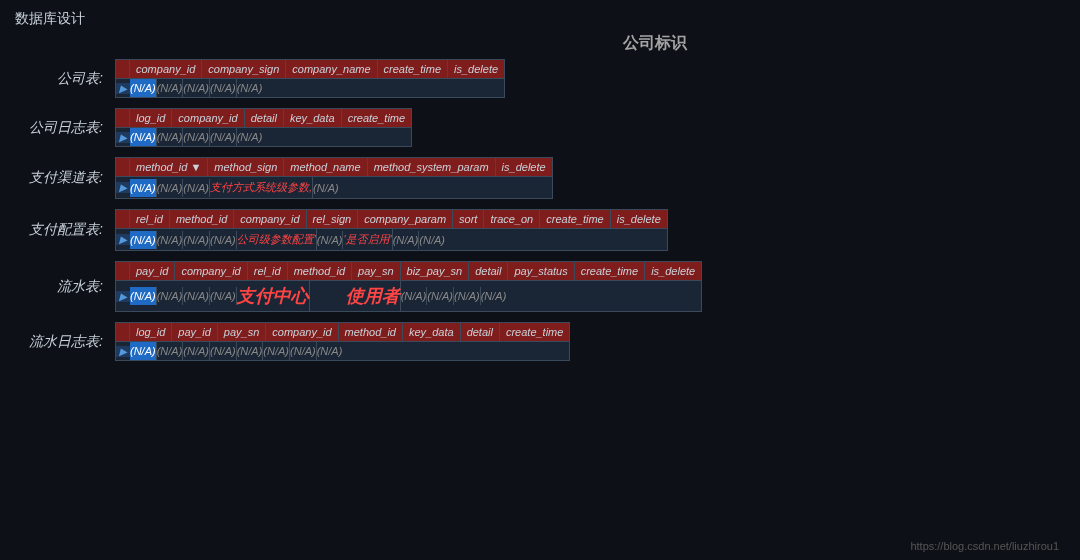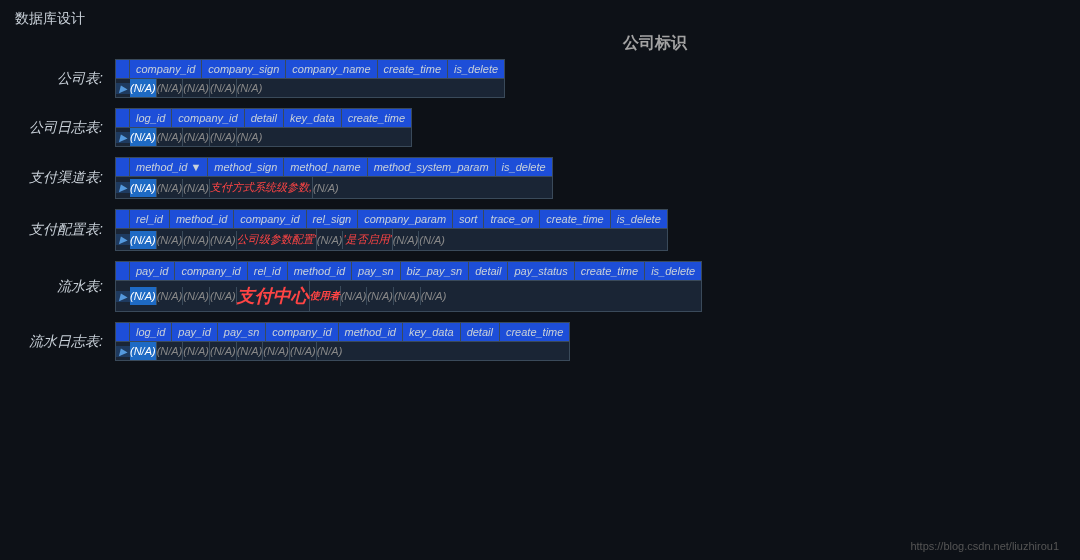--- a/index.html
+++ b/index.html
@@ -44,21 +44,21 @@
       white-space: nowrap;
     }
     .db-table {
       border: 1px solid #3a4a5a;
       background-color: #1a2535;
       min-width: 200px;
       display: inline-block;
     }
     .db-table-header {
       display: flex;
-      background-color: #1d4ed8;
+      background-color: #7f1d1d;
       border-bottom: 1px solid #3a4a5a;
     }
     .db-table-body {
       display: flex;
       align-items: center;
     }
     .col-arrow {
       width: 14px;
       min-width: 14px;
       display: flex;
@@ -215,21 +215,21 @@
           <div class="col-header">create_time</div>
           <div class="col-header">is_delete</div>
         </div>
         <div class="db-table-body">
           <div class="col-arrow">▶</div>
           <div class="col-value highlighted">(N/A)</div>
           <div class="col-value">(N/A)</div>
           <div class="col-value">(N/A)</div>
           <div class="col-value">(N/A)</div>
           <div class="col-value red-text" style="font-weight: bold; font-size: 18px;">支付中心</div>
-          <div class="col-value red-text" style="font-weight: bold; font-size: 10px;">使用者</div>
+          <div class="col-value red-text" style="font-weight: bold; font-size: 18px; margin-left: 36px;">使用者</div>
           <div class="col-value">(N/A)</div>
           <div class="col-value">(N/A)</div>
           <div class="col-value">(N/A)</div>
           <div class="col-value">(N/A)</div>
         </div>
       </div>
     </div>
     <div class="table-row-container">
       <div class="row-label">流水日志表:</div>
       <div class="db-table">

